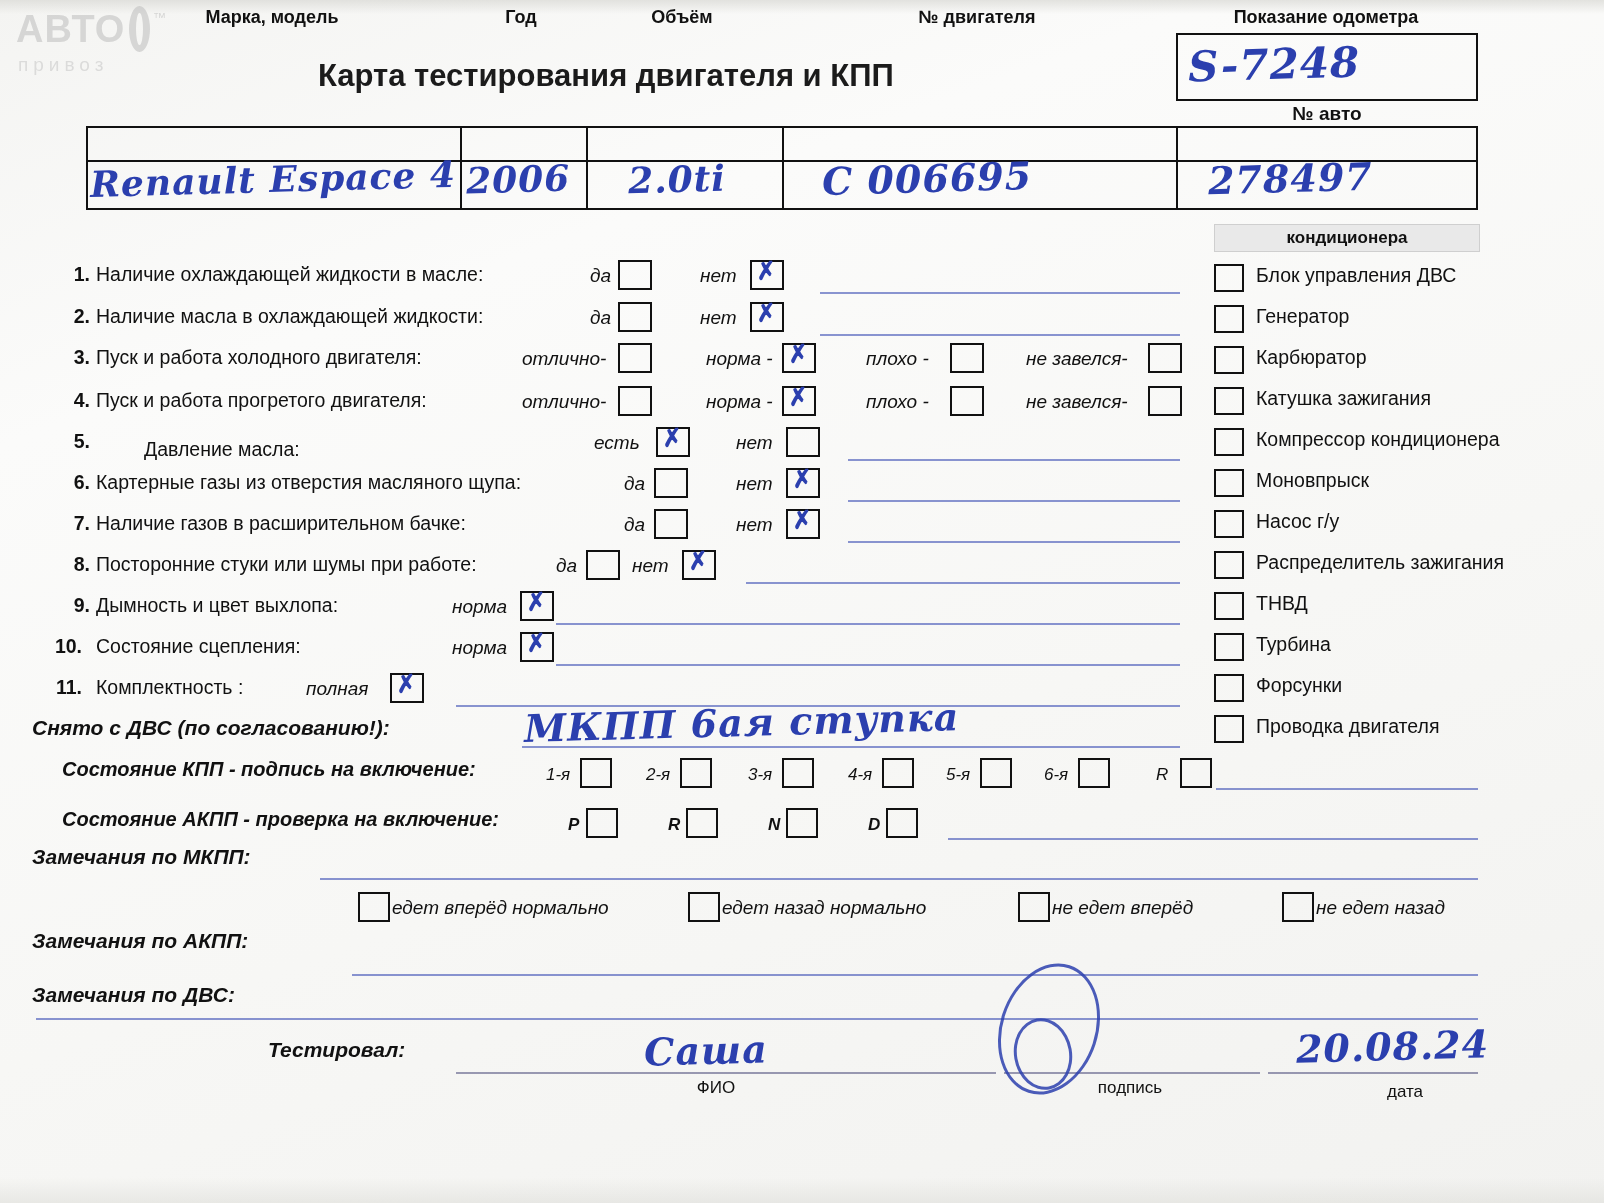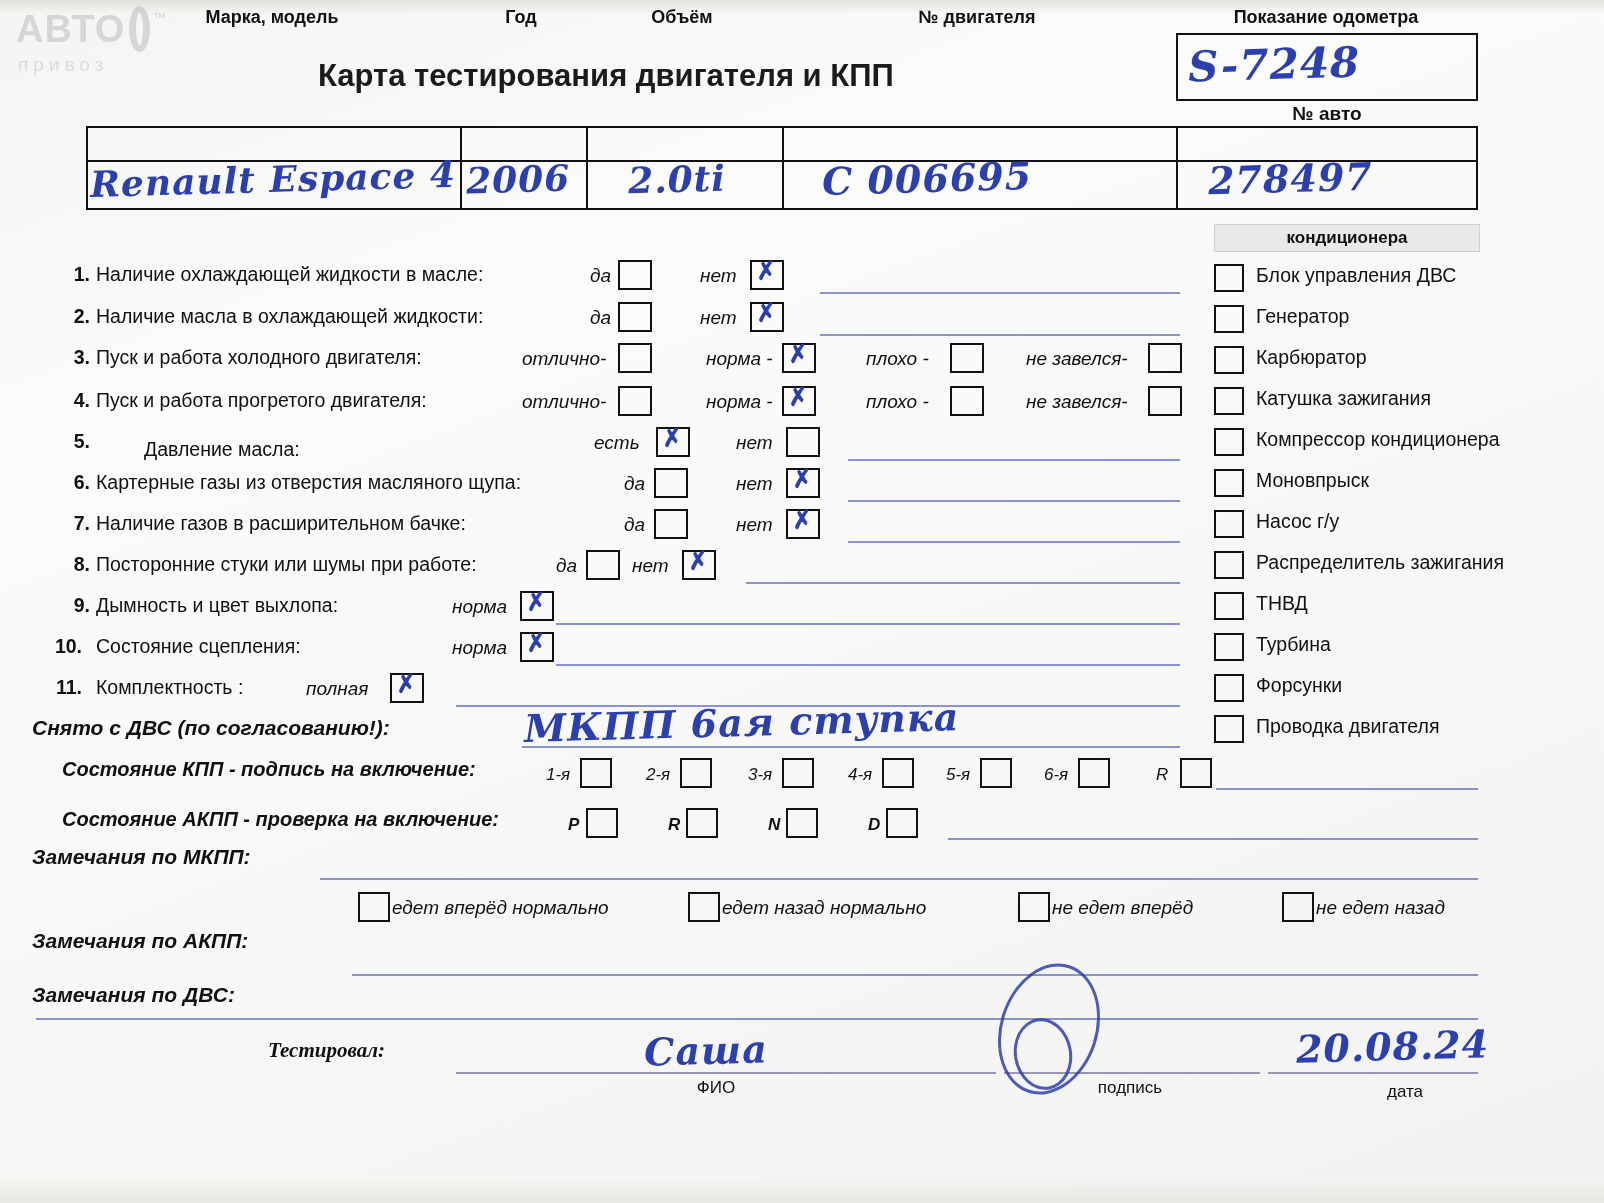--- a/index.html
+++ b/index.html
@@ -479,21 +479,21 @@
   <div class="cb" style="left:1018px; top:892px; width:32px; height:30px;"></div>
   <div class="opt" style="left:1052px; top:897px;">не едет вперёд</div>
   <div class="cb" style="left:1282px; top:892px; width:32px; height:30px;"></div>
   <div class="opt" style="left:1316px; top:897px;">не едет назад</div>
 
   <div class="bold-label" style="left:32px; top:943px;margin-top:40px;">Замечания по ДВС:</div>
   <div class="rule" style="left:352px; top:974px; width:1126px;"></div>
   <div class="ink" style="position:absolute; left:360px; top:948px; font-size:30px;"></div>
   <div class="rule" style="left:36px; top:1018px; width:1442px;"></div>
 
-  <div class="bold-label" style="left:268px; top:1038px;font-family:Liberation Serif, serif;">Тестировал:</div>
+  <div class="bold-label" style="left:268px; top:1038px;">Тестировал:</div>
   <div class="rule dark" style="left:456px; top:1072px; width:540px;"></div>
   <div class="rule dark" style="left:1004px; top:1072px; width:256px;"></div>
   <div class="rule dark" style="left:1268px; top:1072px; width:210px;"></div>
 
   <div class="ink" style="position:absolute; left:644px; top:1028px; font-size:38px;">Саша</div>
   <div class="sig-ellipse"></div>
   <div class="sig-ellipse2"></div>
   <div class="ink" style="position:absolute; left:1296px; top:1024px; font-size:38px;">20.08.24</div>
 
   <div class="small-cap" style="left:616px; top:1078px; width:200px;">ФИО</div>

